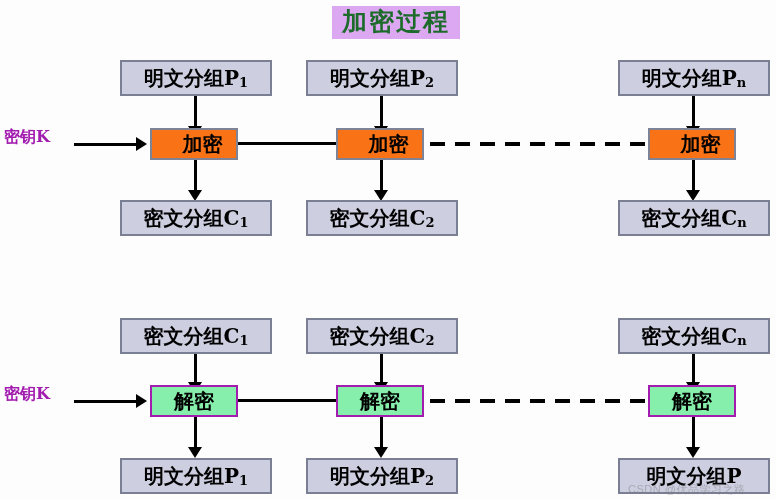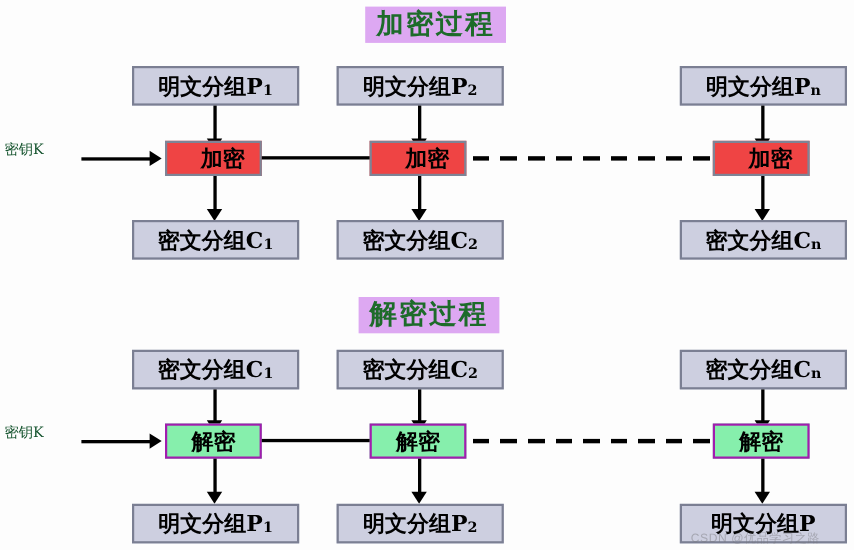--- a/index.html
+++ b/index.html
@@ -67,36 +67,36 @@
     font-weight: bold;
     font-size: 20px;
     color: #000;
     display: flex;
     align-items: center;
     justify-content: center;
     white-space: nowrap;
     box-sizing: border-box;
   }
   .proc-enc {
-    background: #ef4444;
+    background: #f97316;
     border: 2px solid #7e8496;
     padding-left: 17px;
   }
   .proc-dec {
     background: #86efac;
     border: 2px solid #a21caf;
   }
 
   
   .key-label {
     position: absolute;
-    color: #14532d;
-    font-family: "DejaVu Serif", "Liberation Serif", serif;
-    font-weight: normal;
-    font-size: 13px;
+    color: #a21caf;
+    font-family: "DejaVu Serif", "Liberation Serif", serif;
+    font-weight: bold;
+    font-size: 16px;
     white-space: nowrap;
     letter-spacing: 0px;
   }
 
   
   .v-line {
     position: absolute;
     width: 3px;
     background: #000;
   }
@@ -192,21 +192,20 @@
   </div>
   <div class="data-box" style="left:306px; top:200px; width:152px; height:36px;">
     <span class="lbl">密文分组C</span>
       <sub>2</sub>
   </div>
   <div class="data-box" style="left:618px; top:200px; width:152px; height:36px;">
     <span class="lbl">密文分组C</span>
       <sub>n</sub>
   </div>
 
-  <div class="section-title" style="left:326px; top:270px;">解密过程</div>
 
   <div class="data-box" style="left:120px; top:318px; width:152px; height:36px;">
     <span class="lbl">密文分组C</span>
       <sub>1</sub>
   </div>
   <div class="data-box" style="left:306px; top:318px; width:152px; height:36px;">
     <span class="lbl">密文分组C</span>
       <sub>2</sub>
   </div>
   <div class="data-box" style="left:618px; top:318px; width:152px; height:36px;">

